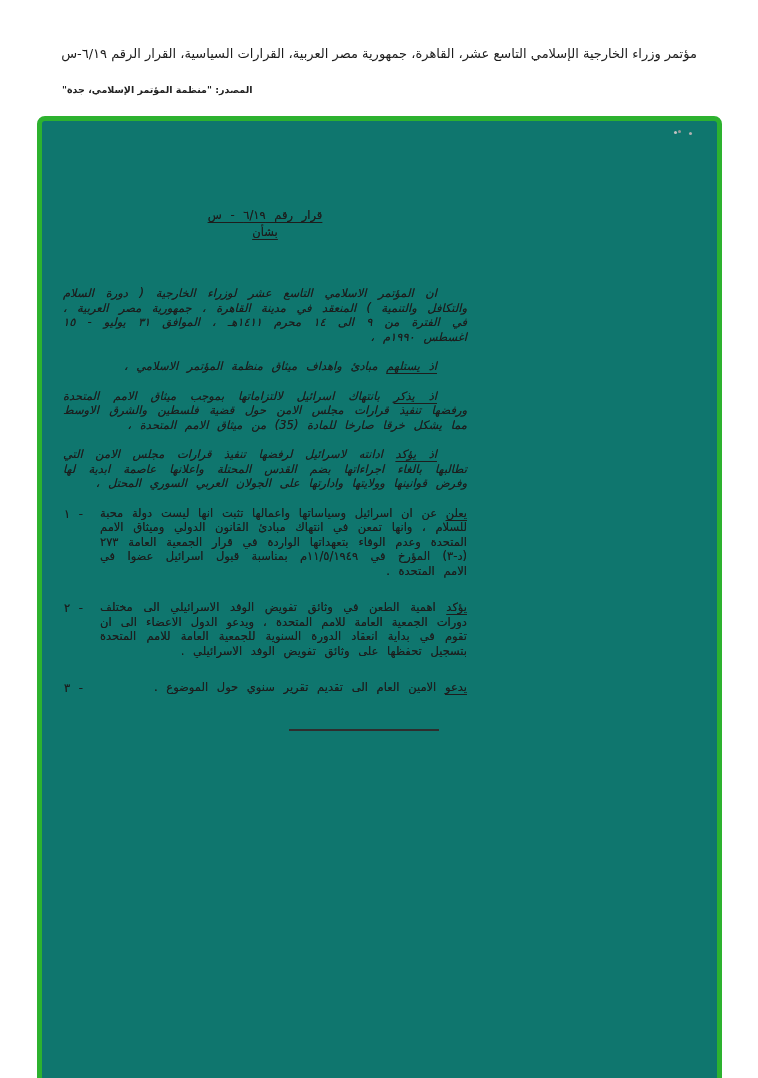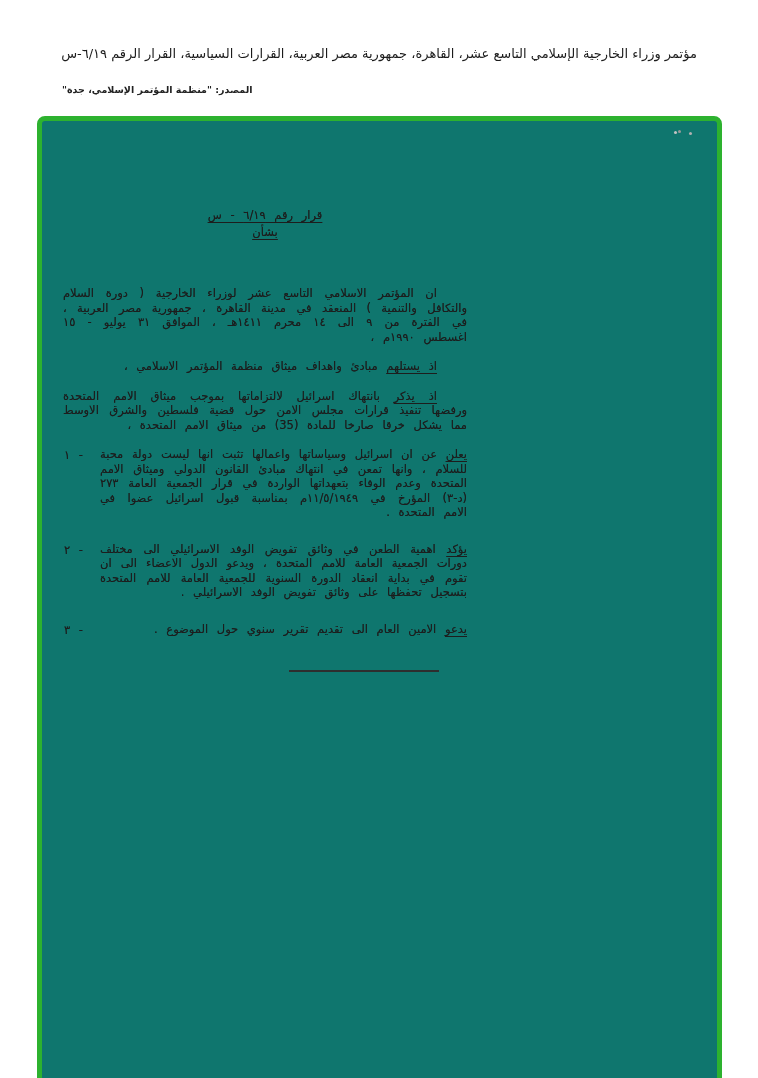--- a/index.html
+++ b/index.html
@@ -47,20 +47,21 @@
   .doc-title .t { display: block; }
   .u {
     text-decoration: underline;
     text-underline-offset: 3px;
     text-decoration-thickness: 1px;
   }
   .para {
     margin: 0 0 15px 0;
     text-align: justify;
     text-indent: 30px;
+    font-style: italic;
   }
   .item {
     position: relative;
     margin: 0 0 22px 0;
     padding-left: 37px;
     text-align: justify;
   }
   .item .num {
     position: absolute; left: 1px; top: 1px;
     direction: ltr; letter-spacing: 3px;
@@ -86,20 +87,21 @@
       <span class="t"><span class="u">قرار رقم ٦/١٩ - س</span></span>
       <span class="t"><span class="u">بشأن</span></span>
     </div>
 
     <p class="para"><span class="u"></span><span>ان المؤتمر الاسلامي التاسع عشر لوزراء الخارجية ( دورة السلام والتكافل والتنمية ) المنعقد في مدينة القاهرة ، جمهورية مصر العربية ، في الفترة من ٩ الى ١٤ محرم ١٤١١هـ ، الموافق ٣١ يوليو - ١٥ اغسطس ١٩٩٠م ،</span></p>
 
     <p class="para"><span class="u">اذ يستلهم</span><span> مبادئ واهداف ميثاق منظمة المؤتمر الاسلامي ،</span></p>
 
     <p class="para"><span class="u">اذ يذكر</span><span> بانتهاك اسرائيل لالتزاماتها بموجب ميثاق الامم المتحدة ورفضها تنفيذ قرارات مجلس الامن حول قضية فلسطين والشرق الاوسط مما يشكل خرقا صارخا للمادة (35) من ميثاق الامم المتحدة ،</span></p>
 
+    <p class="para"><span class="u">اذ يؤكد</span><span> ادانته لاسرائيل لرفضها تنفيذ قرارات مجلس الامن التي تطالبها بالغاء اجراءاتها بضم القدس المحتلة واعلانها عاصمة ابدية لها وفرض قوانينها وولايتها وادارتها على الجولان العربي السوري المحتل ،</span></p>
 
     <div class="item">
       <span class="num">١ -</span><span class="u">يعلن</span><span> عن ان اسرائيل وسياساتها واعمالها تثبت انها ليست دولة محبة للسلام ، وانها تمعن في انتهاك مبادئ القانون الدولي وميثاق الامم المتحدة وعدم الوفاء بتعهداتها الواردة في قرار الجمعية العامة ٢٧٣ (د-٣) المؤرخ في ١١/٥/١٩٤٩م بمناسبة قبول اسرائيل عضوا في الامم المتحدة .</span>
     </div>
 
     <div class="item">
       <span class="num">٢ -</span><span class="u">يؤكد</span><span> اهمية الطعن في وثائق تفويض الوفد الاسرائيلي الى مختلف دورات الجمعية العامة للامم المتحدة ، ويدعو الدول الاعضاء الى ان تقوم في بداية انعقاد الدورة السنوية للجمعية العامة للامم المتحدة بتسجيل تحفظها على وثائق تفويض الوفد الاسرائيلي .</span>
     </div>
 
     <div class="item">

